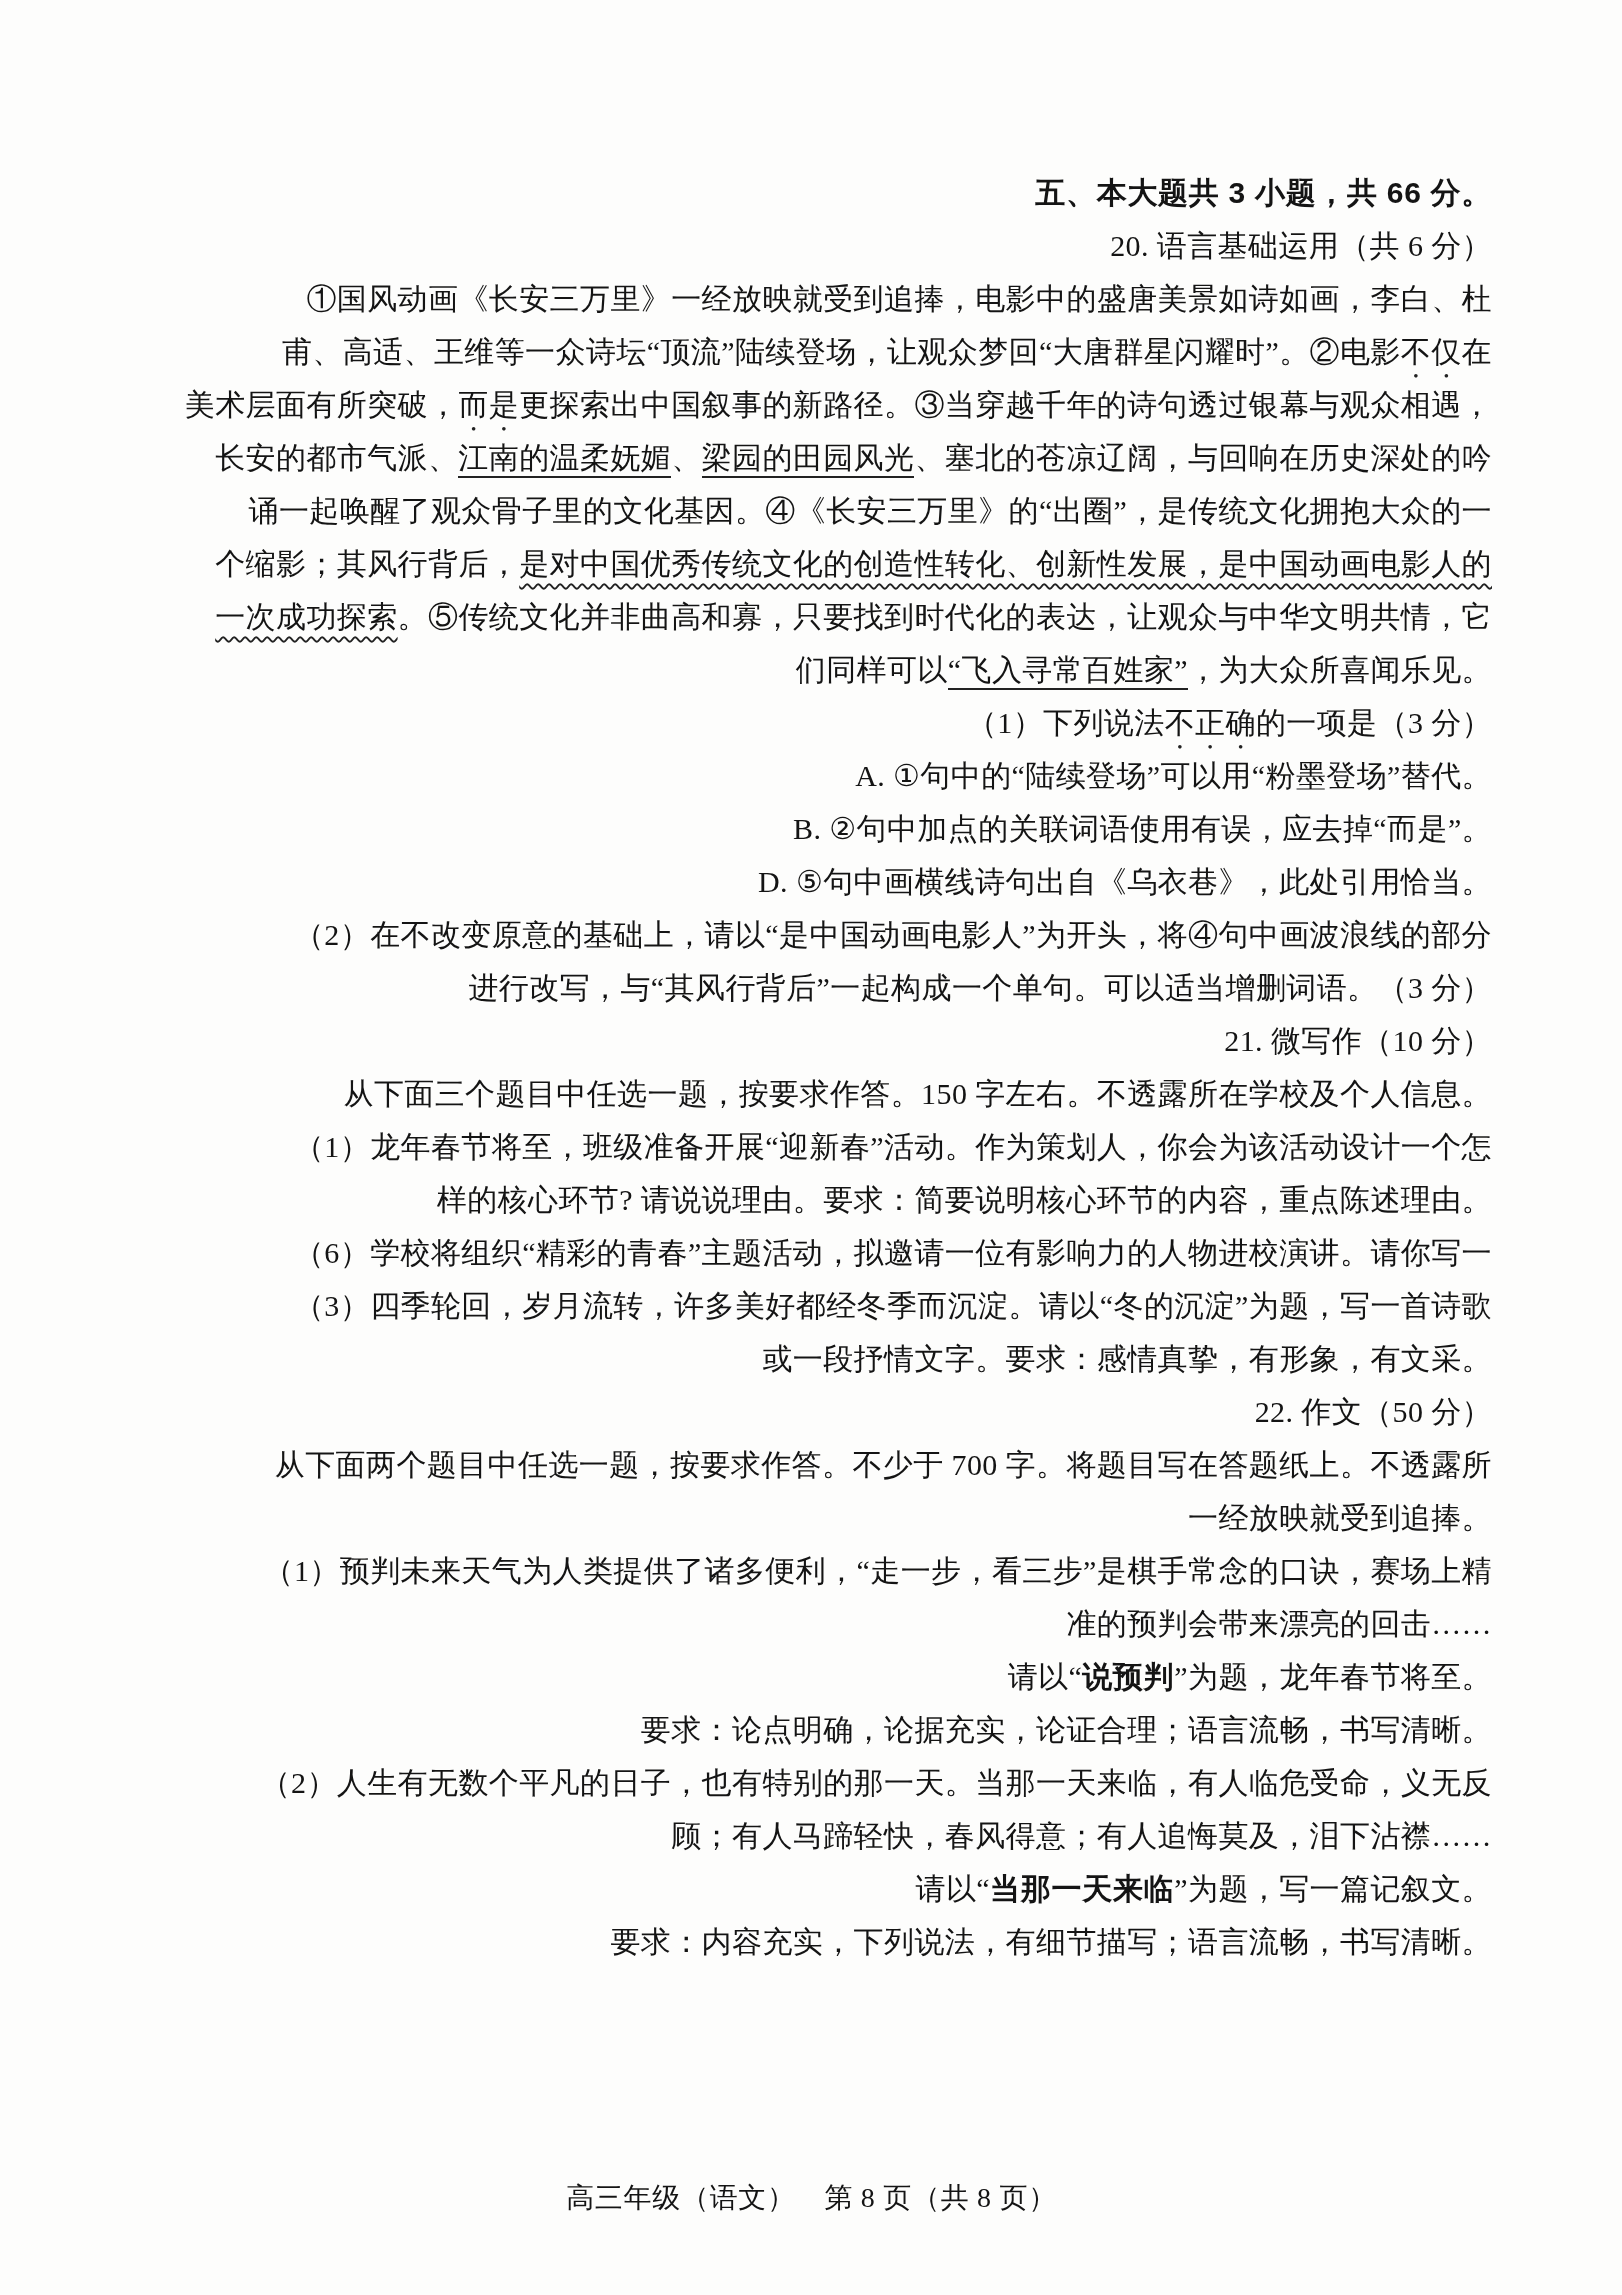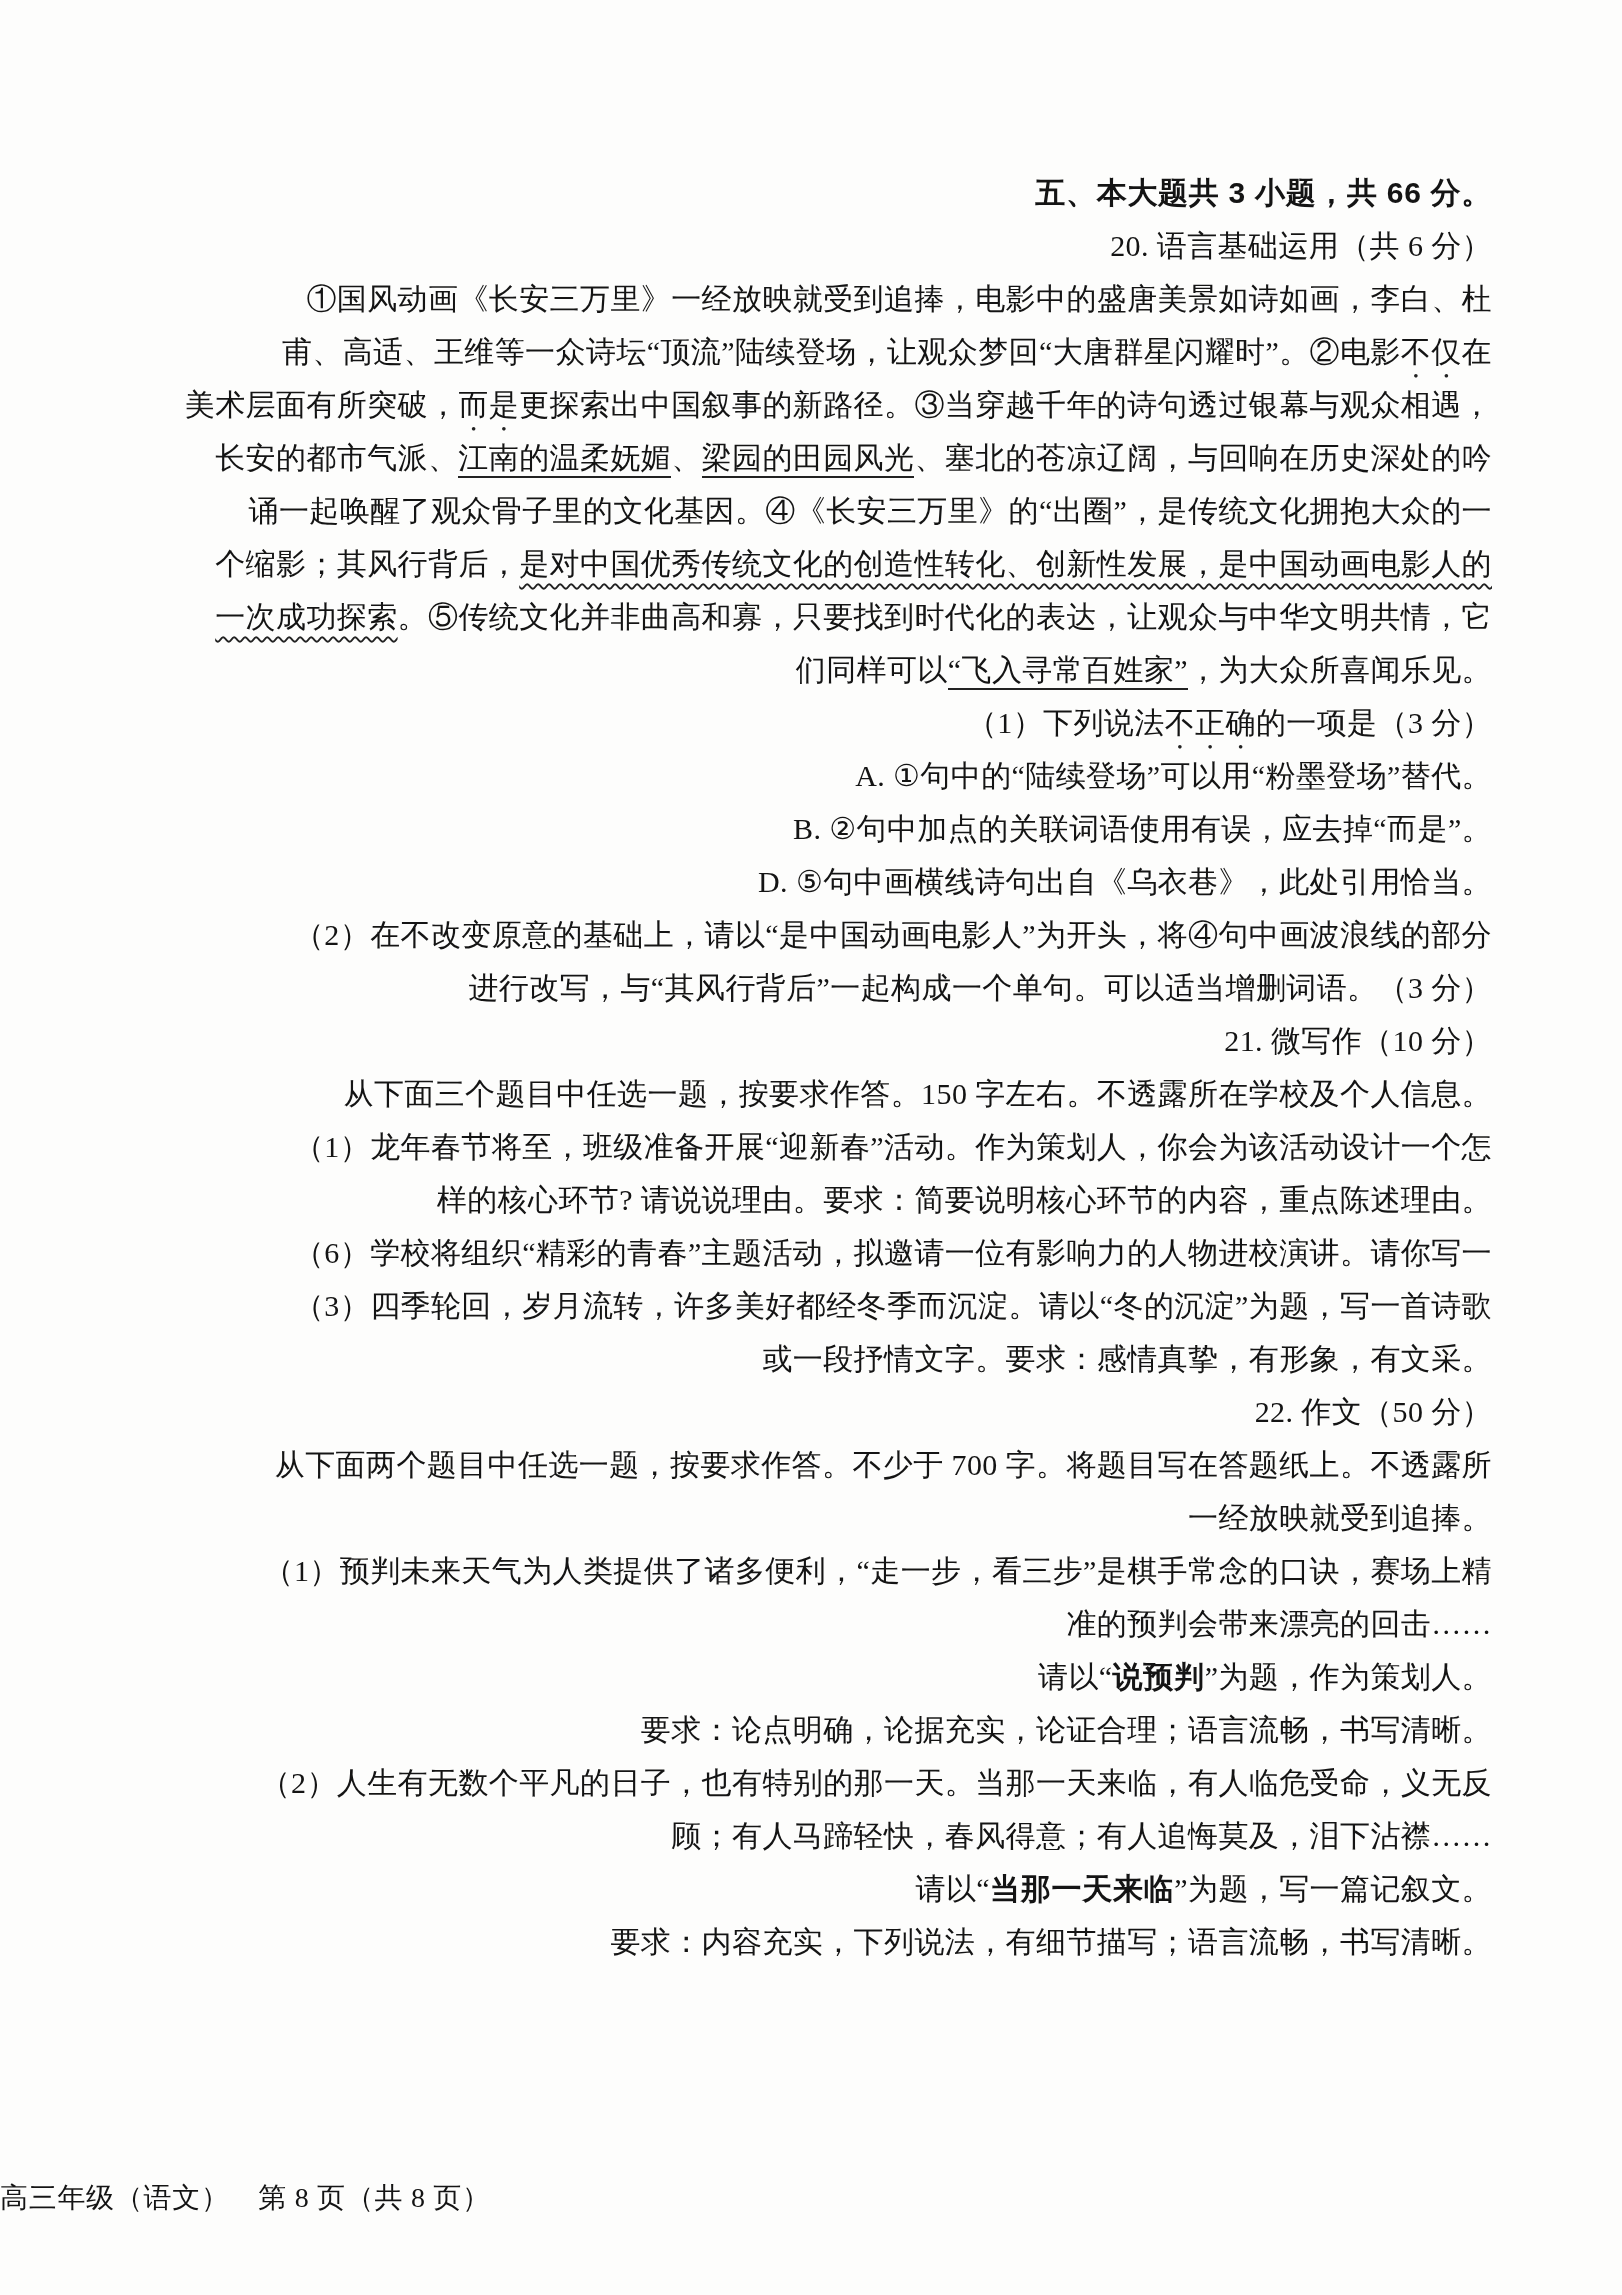--- a/index.html
+++ b/index.html
@@ -48,20 +48,21 @@
     text-underline-offset:9px;
   }
   .seg-dots {
     -webkit-text-emphasis:filled dot #222;
     -webkit-text-emphasis-position:under right;
     text-emphasis:filled dot #222;
     text-emphasis-position:under right;
   }
   .footer {
     margin-top:51px;
+    text-align:center;
     font-size:28px;
     line-height:45px;
     letter-spacing:0.7px;
   }
 </style>
 </head>
 <body>
 
 <div class="page">
   <div class="content">
@@ -86,21 +87,21 @@
       <div class="line indent-1"><span class="seg seg-plain">（1）龙年春节将至，班级准备开展“迎新春”活动。作为策划人，你会为该活动设计一个怎</span></div>
       <div class="line indent-0"><span class="seg seg-plain">样的核心环节? 请说说理由。要求：简要说明核心环节的内容，重点陈述理由。</span></div>
       <div class="line indent-1"><span class="seg seg-plain">（6）学校将组织“精彩的青春”主题活动，拟邀请一位有影响力的人物进校演讲。请你写一</span></div>
       <div class="line indent-1"><span class="seg seg-plain">（3）四季轮回，岁月流转，许多美好都经冬季而沉淀。请以“冬的沉淀”为题，写一首诗歌</span></div>
       <div class="line indent-0"><span class="seg seg-plain">或一段抒情文字。要求：感情真挚，有形象，有文采。</span></div>
       <div class="line indent-0"><span class="seg seg-plain">22. 作文（50 分）</span></div>
       <div class="line indent-1"><span class="seg seg-plain">从下面两个题目中任选一题，按要求作答。不少于 700 字。将题目写在答题纸上。不透露所</span></div>
       <div class="line indent-0"><span class="seg seg-plain">一经放映就受到追捧。</span></div>
       <div class="line indent-1"><span class="seg seg-plain">（1）预判未来天气为人类提供了诸多便利，“走一步，看三步”是棋手常念的口诀，赛场上精</span></div>
       <div class="line indent-0"><span class="seg seg-plain">准的预判会带来漂亮的回击……</span></div>
-      <div class="line indent-1"><span class="seg seg-plain">请以“</span><span class="seg seg-bold">说预判</span><span class="seg seg-plain">”为题，作为策划人。</span></div>
+      <div class="line indent-1"><span class="seg seg-plain">请以“</span><span class="seg seg-bold">说预判</span><span class="seg seg-plain">”为题，龙年春节将至。</span></div>
       <div class="line indent-1"><span class="seg seg-plain">要求：论点明确，论据充实，论证合理；语言流畅，书写清晰。</span></div>
       <div class="line indent-1"><span class="seg seg-plain">（2）人生有无数个平凡的日子，也有特别的那一天。当那一天来临，有人临危受命，义无反</span></div>
       <div class="line indent-0"><span class="seg seg-plain">顾；有人马蹄轻快，春风得意；有人追悔莫及，泪下沾襟……</span></div>
       <div class="line indent-1"><span class="seg seg-plain">请以“</span><span class="seg seg-bold">当那一天来临</span><span class="seg seg-plain">”为题，写一篇记叙文。</span></div>
       <div class="line indent-1"><span class="seg seg-plain">要求：内容充实，下列说法，有细节描写；语言流畅，书写清晰。</span></div>
     </div>
   <div class="content" style="top:auto; bottom:0; position:static;"></div>
   <div class="footer" style="position:absolute; left:0; right:0; top:2124px;">
     <span>高三年级（语文）　第 8 页（共 8 页）</span>
   </div>

